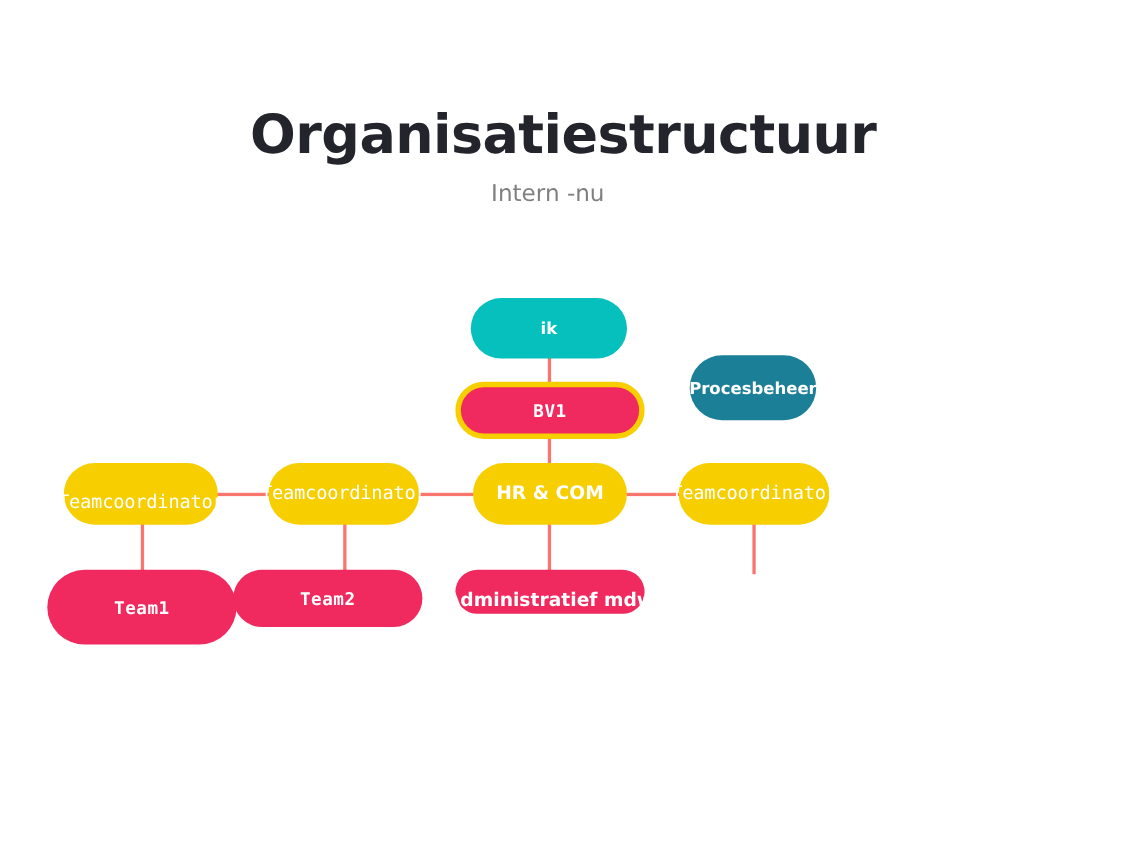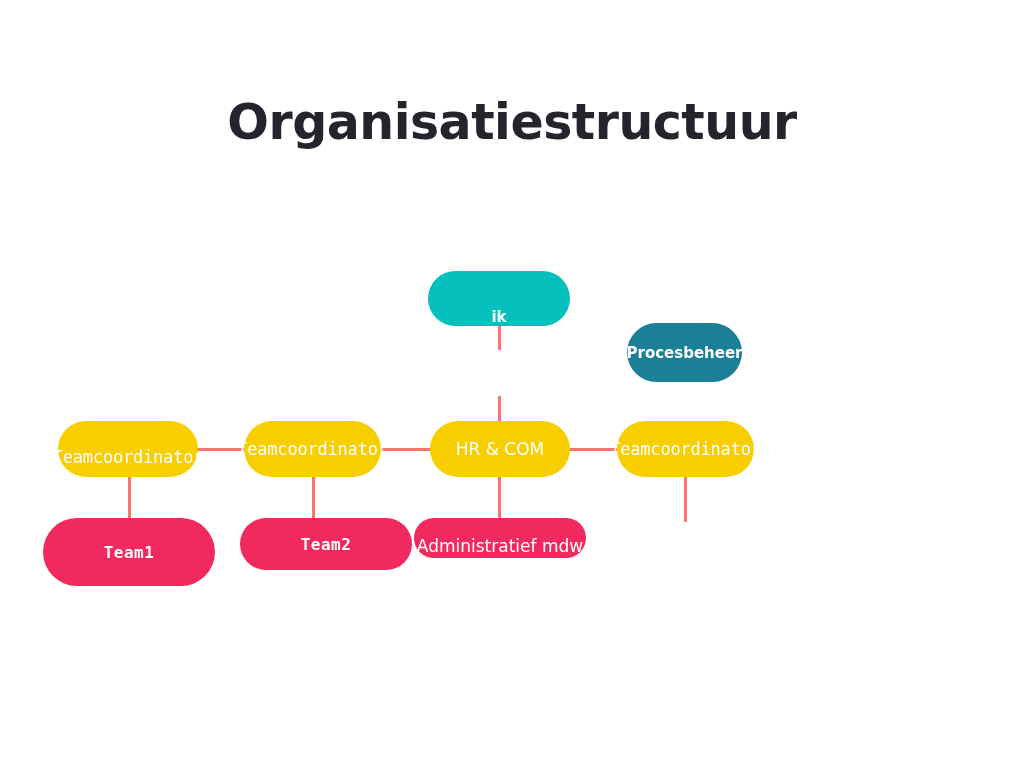--- a/index.html
+++ b/index.html
@@ -74,21 +74,21 @@
     overflow: visible;
     white-space: nowrap;
   }
   .node .lbl {
     display: block;
     text-align: center;
     white-space: nowrap;
   }
 
   
-  .fill-teal      { background: #05c0bc; align-items: flex-end; }
+  .fill-teal      { background: #05c0bc; }
   .fill-darkteal  { background: #1c7f98; justify-content: center; }
   .fill-pink      { background: #f0295e; }
   .fill-yellow    { background: #f7ce00; }
 
   .selected {
     border: 5px solid #f7ce00;
   }
 
   
   .t-bold-sans {
@@ -103,51 +103,55 @@
     letter-spacing: 0.5px;
   }
   .t-reg-mono {
     font-family: "DejaVu Sans Mono", monospace;
     font-weight: 400;
     font-size: 17px;
     letter-spacing: -0.2px;
   }
   .t-reg-sans {
     font-family: "DejaVu Sans", sans-serif;
-    font-weight: 400;
+    font-weight: 700;
     font-size: 17px;
   }
 
   
   .nudge-down { position: relative; top: 8px; }
 </style>
 </head>
 <body>
 
 <div id="canvas">
 
   <div id="title">Organisatiestructuur</div>
+  <div id="subtitle">Intern -nu</div>
 
   <div class="connector v" style="left:498px; top:322px; height:28px;"></div>
 
   <div class="connector v" style="left:498px; top:396px; height:30px;"></div>
 
   <div class="connector h" style="left:196px; top:448px; width:60px;"></div>
   <div class="connector h" style="left:376px; top:448px; width:58px;"></div>
   <div class="connector h" style="left:566px; top:448px; width:56px;"></div>
 
   <div class="connector v" style="left:128px; top:476px; height:46px;"></div>
   <div class="connector v" style="left:312px; top:476px; height:46px;"></div>
   <div class="connector v" style="left:498px; top:476px; height:46px;"></div>
   <div class="connector v" style="left:684px; top:476px; height:46px;"></div>
 
   <div class="node fill-teal" style="left:428px; top:271px; width:142px; height:55px;">
     <span class="lbl t-bold-sans">ik</span>
   </div>
 
+  <div class="node fill-pink selected" style="left:414px; top:347px; width:172px; height:52px;">
+    <span class="lbl t-bold-mono">BV1</span>
+  </div>
 
   <div class="node fill-darkteal" style="left:627px; top:323px; width:115px; height:59px;">
     <span class="lbl t-bold-sans">Procesbeheer</span>
   </div>
 
   <div class="node fill-yellow" style="left:58px; top:421px; width:140px; height:56px;">
     <span class="lbl t-reg-mono nudge-down">Teamcoordinator</span>
   </div>
 
   <div class="node fill-yellow" style="left:244px; top:421px; width:137px; height:56px;">
@@ -159,21 +163,21 @@
   </div>
 
   <div class="node fill-yellow" style="left:617px; top:421px; width:137px; height:56px;">
     <span class="lbl t-reg-mono">Teamcoordinator</span>
   </div>
 
   <div class="node fill-pink" style="left:43px; top:518px; width:172px; height:68px;">
     <span class="lbl t-bold-mono">Team1</span>
   </div>
 
-  <div class="node fill-pink" style="left:240px; top:518px; width:172px; height:52px;">
+  <div class="node fill-pink" style="left:212px; top:518px; width:172px; height:52px;">
     <span class="lbl t-bold-mono">Team2</span>
   </div>
 
   <div class="node fill-pink" style="left:414px; top:518px; width:172px; height:40px;">
     <span class="lbl t-reg-sans nudge-down">Administratief mdw</span>
   </div>
 
 
 </div>
 

